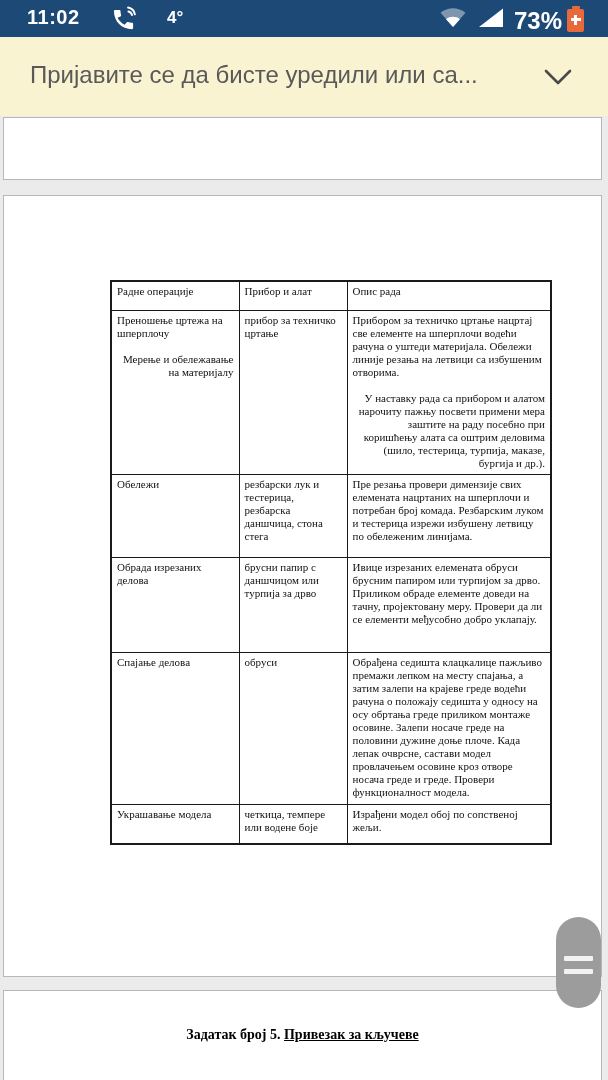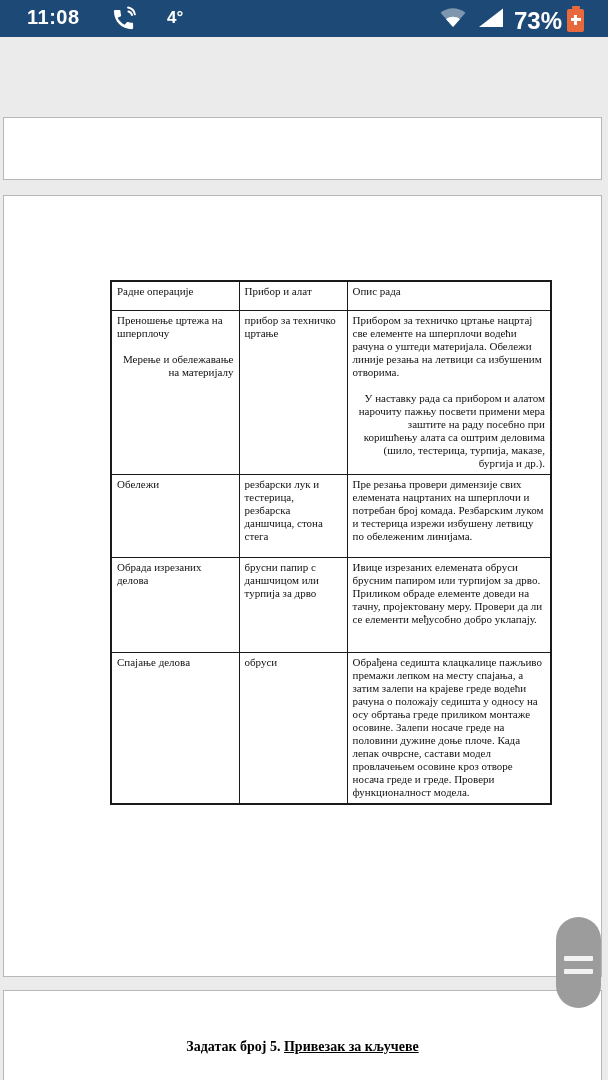--- a/index.html
+++ b/index.html
@@ -47,37 +47,37 @@
   .ws-table col.c1 { width:128px; } .ws-table col.c2 { width:108px; } .ws-table col.c3 { width:204px; }
   .ws-table tr.hdr { height:29px; }
   .ws-table tbody tr:nth-child(1){ height:164px; }
   .ws-table tbody tr:nth-child(2){ height:83px; }
   .ws-table tbody tr:nth-child(3){ height:95px;padding-left:12px; }
   .ws-table tbody tr:nth-child(4){ height:152px; }
   .ws-table tbody tr:nth-child(5){ height:40px; }
   .cell-para + .cell-para { margin-top:13px;text-align:right; }
 
   
-  .task-line { padding-top:48px; text-align:center;
+  .task-line { padding-top:36px; text-align:center;
                font-family:"Liberation Serif", serif; font-size:14px; font-weight:700; color:#000; }
   .task-link { text-decoration:underline; }
 
   
   .scroll-handle { position:absolute; left:556px; top:801px; width:45px; height:91px;
                    background:#9c9c9c; border-radius:23px; cursor:grab; }
   .scroll-bar { position:absolute; left:8px; width:29px; height:5px; background:#f2f2f2; border-radius:1px; }
   .scroll-bar.b1 { top:39px; } .scroll-bar.b2 { top:52px; }
 </style>
 </head>
 <body>
 
 <div class="stage">
 
   <div class="status-bar">
-    <span class="sb-time">11:08</span>
+    <span class="sb-time">11:02</span>
     <span class="sb-phone">
       <svg width="28" height="28" viewBox="0 0 24 24">
         <path fill="#fff" d="M6.54 9.9c1.3 2.56 3.4 4.66 5.96 5.96l2-2c.25-.25.62-.33.94-.22 1.05.35 2.18.53 3.36.53.55 0 1 .45 1 1V18.7c0 .55-.45 1-1 1C10.1 19.7 3.4 13 3.4 4.3c0-.55.45-1 1-1H8c.55 0 1 .45 1 1 0 1.18.19 2.31.53 3.36.1.32.03.69-.22.94l-2.77 1.3z" transform="translate(0,1)"></path>
         <path fill="none" stroke="#fff" stroke-width="1.7" stroke-linecap="round" d="M14.5 4.2c3 .5 5.3 2.8 5.8 5.8" transform="translate(1,-2)"></path>
         <path fill="none" stroke="#fff" stroke-width="1.7" stroke-linecap="round" d="M14.8 7.6c1.5.35 2.7 1.55 3.05 3.05" transform="translate(1,-2)"></path>
       </svg>
     </span>
     <span class="sb-temp">4°</span>
     <span class="sb-wifi">
       <svg width="26" height="20" viewBox="0 0 26 20">
@@ -92,20 +92,28 @@
     </span>
     <span class="sb-batt-pct">73%</span>
     <span class="sb-battery">
       <span class="batt-tip"></span>
       <span class="batt-body"></span>
       <span class="batt-plus-h"></span>
       <span class="batt-plus-v"></span>
     </span>
   </div>
 
+  <div class="banner">
+    <span class="banner-text">Пријавите се да бисте уредили или са...</span>
+    <span class="banner-chevron">
+      <svg width="30" height="18" viewBox="0 0 30 18">
+        <polyline points="3,3 15,15 27,3" fill="none" stroke="#4a4a4a" stroke-width="2.6" stroke-linecap="round" stroke-linejoin="round"></polyline>
+      </svg>
+    </span>
+  </div>
 
   <div class="doc-area">
 
     <div class="page page-1"></div>
 
     <div class="page page-2">
       <table class="ws-table">
         <colgroup>
             <col class="c1">
             <col class="c2">
@@ -158,20 +166,31 @@
               <td>
                 <div class="cell-para">Спајање делова</div>
               </td>
               <td>
                 <div class="cell-para">обруси</div>
               </td>
               <td>
                 <div class="cell-para">Обрађена седишта клацкалице  пажљиво премажи лепком на месту спајања, а затим залепи на крајеве греде водећи рачуна о положају седишта у односу на осу обртања греде приликом монтаже осовине. Залепи носаче греде на половини дужине доње плоче. Када лепак очврсне, састави модел провлачењем осовине кроз отворе носача греде и греде. Провери функционалност модела.</div>
               </td>
             </tr>
+            <tr>
+              <td>
+                <div class="cell-para">Украшавање модела</div>
+              </td>
+              <td>
+                <div class="cell-para">четкица, темпере или водене боје</div>
+              </td>
+              <td>
+                <div class="cell-para">Израђени модел обој по сопственој жељи.</div>
+              </td>
+            </tr>
           </tbody>
       </table>
     </div>
 
     <div class="page page-3">
       <p class="task-line">
         <span>Задатак број 5. </span><span class="task-link">Привезак за кључеве</span>
       </p>
     </div>
 

